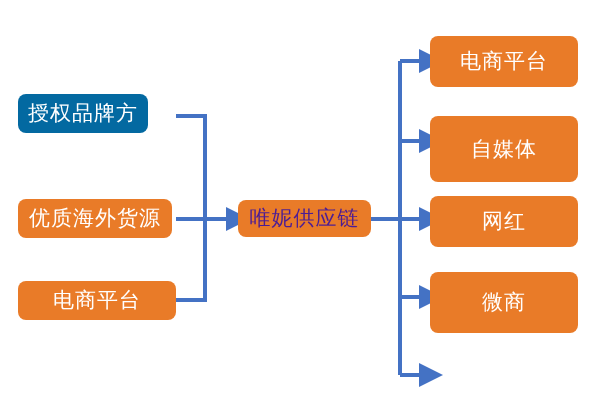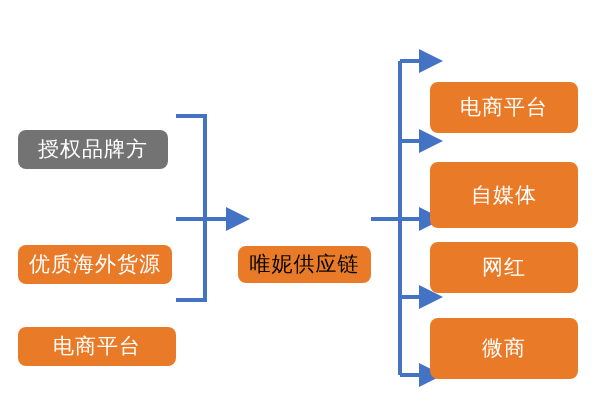--- a/index.html
+++ b/index.html
@@ -23,21 +23,20 @@
     background: #E97B28;
     border-radius: 8px;
     color: #ffffff;
     display: flex;
     align-items: center;
     justify-content: center;
     text-align: center;
     line-height: 1;
     letter-spacing: 1px;
     z-index: 3;
-    margin-top: 46px;
   }
   .node-label {
     display: block;
     white-space: nowrap;
   }
   
   .node.left  { font-size: 21px; }
   .node.center{ font-size: 21px; }
   .node.right { font-size: 21px; }
 
@@ -91,31 +90,31 @@
       <path d="M400,219 L421,219" fill="none" stroke="#4472C4" stroke-width="4" marker-end="url(#arrow)"></path>
     </g>
     <g>
       <path d="M400,297 L421,297" fill="none" stroke="#4472C4" stroke-width="4" marker-end="url(#arrow)"></path>
     </g>
     <g>
       <path d="M400,375 L421,375" fill="none" stroke="#4472C4" stroke-width="4" marker-end="url(#arrow)"></path>
     </g>
   </svg>
 
-  <div class="node left" style="left: 18px; top: 84px; width: 150px; height: 39px; background: #737373; color: rgb(255, 255, 255);">
+  <div class="node left" style="left: 18px; top: 94px; width: 130px; height: 39px; background: #0369a1; color: rgb(255, 255, 255);">
     <span class="node-label">授权品牌方</span>
   </div>
   <div class="node left" style="left: 18px; top: 199px; width: 154px; height: 39px; background: rgb(233, 123, 40); color: rgb(255, 255, 255);">
     <span class="node-label">优质海外货源</span>
   </div>
   <div class="node left" style="left: 18px; top: 281px; width: 158px; height: 39px; background: rgb(233, 123, 40); color: rgb(255, 255, 255);">
     <span class="node-label">电商平台</span>
   </div>
 
-  <div class="node center" style="left: 238px; top: 200px; width: 133px; height: 37px; background: rgb(233, 123, 40); color: #000000;">
+  <div class="node center" style="left: 238px; top: 200px; width: 133px; height: 37px; background: rgb(233, 123, 40); color: #4c1d95;">
     <span class="node-label">唯妮供应链</span>
   </div>
 
   <div class="node right" style="left: 430px; top: 36px; width: 148px; height: 51px; background: rgb(233, 123, 40); color: rgb(255, 255, 255);">
     <span class="node-label">电商平台</span>
   </div>
   <div class="node right" style="left: 430px; top: 116px; width: 148px; height: 66px; background: rgb(233, 123, 40); color: rgb(255, 255, 255);">
     <span class="node-label">自媒体</span>
   </div>
   <div class="node right" style="left: 430px; top: 196px; width: 148px; height: 51px; background: rgb(233, 123, 40); color: rgb(255, 255, 255);">

